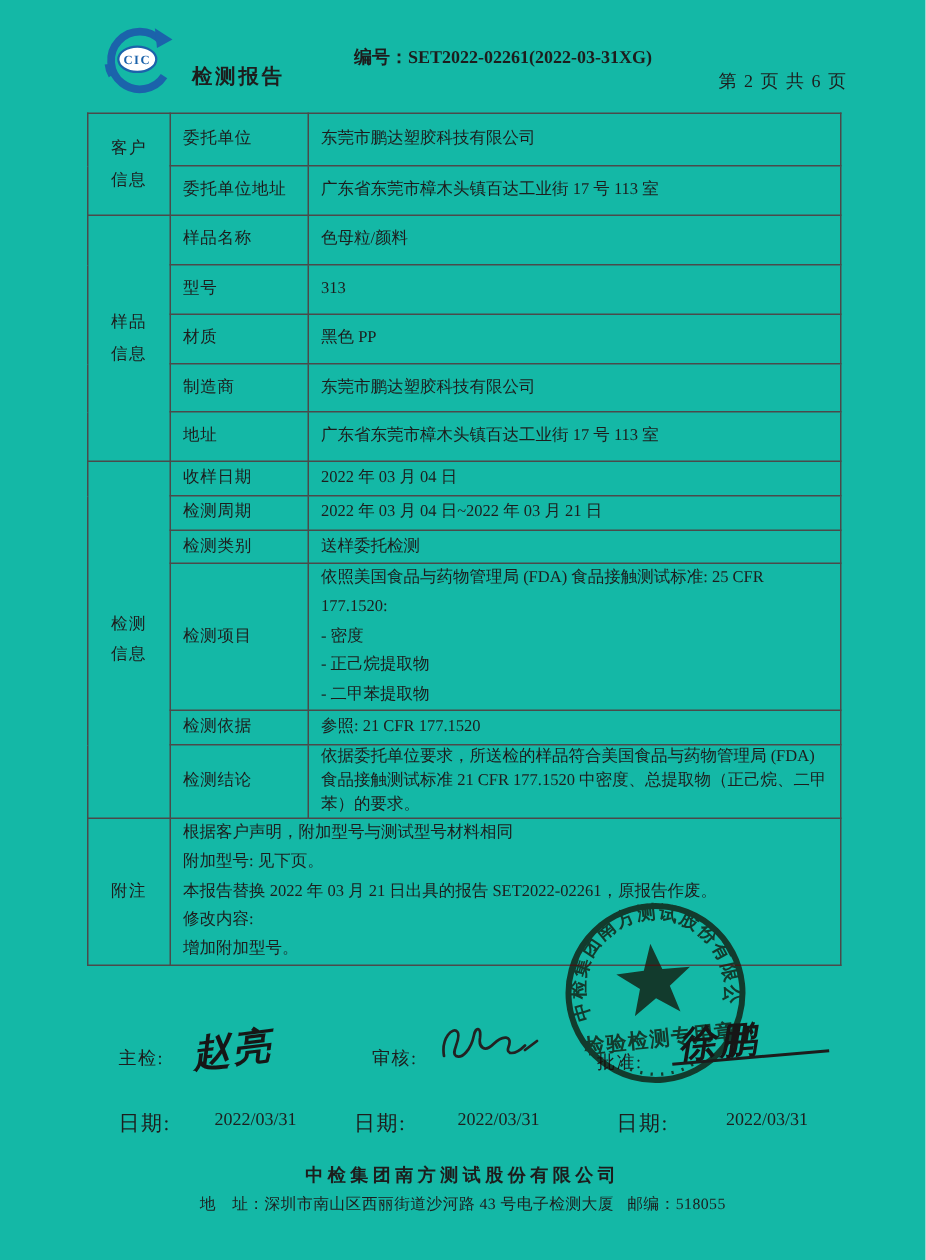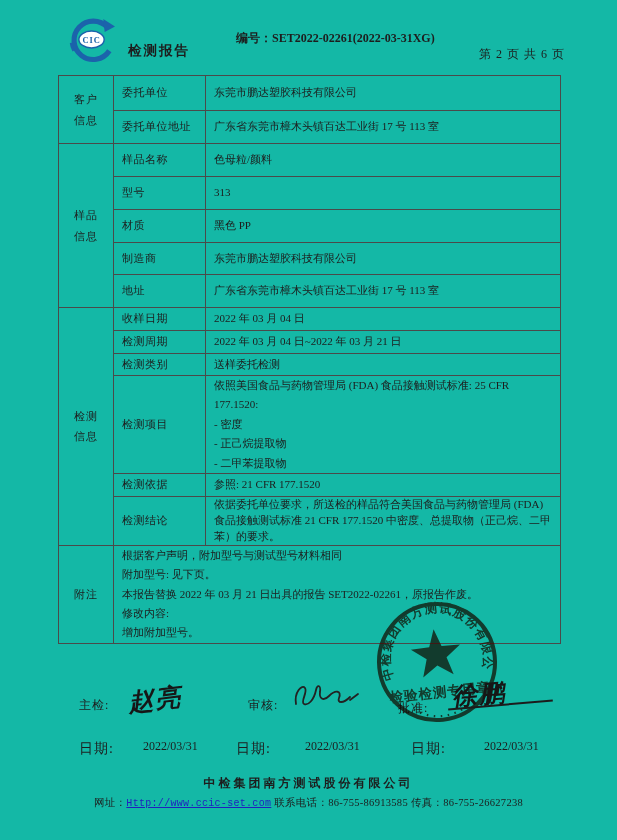--- a/index.html
+++ b/index.html
@@ -184,19 +184,18 @@
       </text>
       <polygon fill="#d93a2b" points="66,33 59.8,50.5 41.3,51 56,62.2 50.7,80 66,69.5 81.3,80 76,62.2 90.7,51 72.2,50.5"></polygon>
       <text x="66" y="101" text-anchor="middle" font-size="13.5" font-weight="bold" fill="#d93a2b" letter-spacing="1" font-family="Liberation Serif, serif">检验检测专用章</text>
       <path d="M 38,111 A 47,47 0 0 0 94,111" fill="none" stroke="#d93a2b" stroke-width="2.2" stroke-dasharray="1.5 5.5"></path>
     </g>
   </svg>
 
   <div class="footer">
     <div class="f-company">中检集团南方测试股份有限公司</div>
     <div class="f-line">
-      <span>网址：</span><a class="f-url" href="#">Http://www.ccic-set.com</a>
-      <span>联系电话：</span><span>86-755-86913585</span>
-      <span>传真：</span><span>86-755-26627238</span>
+      <span>地　址：</span><span>深圳市南山区西丽街道沙河路 43 号电子检测大厦</span>&nbsp;&nbsp;
+      <span>邮编：</span><span>518055</span>
     </div>
   </div>
 
 </div>
 
 </body></html>

